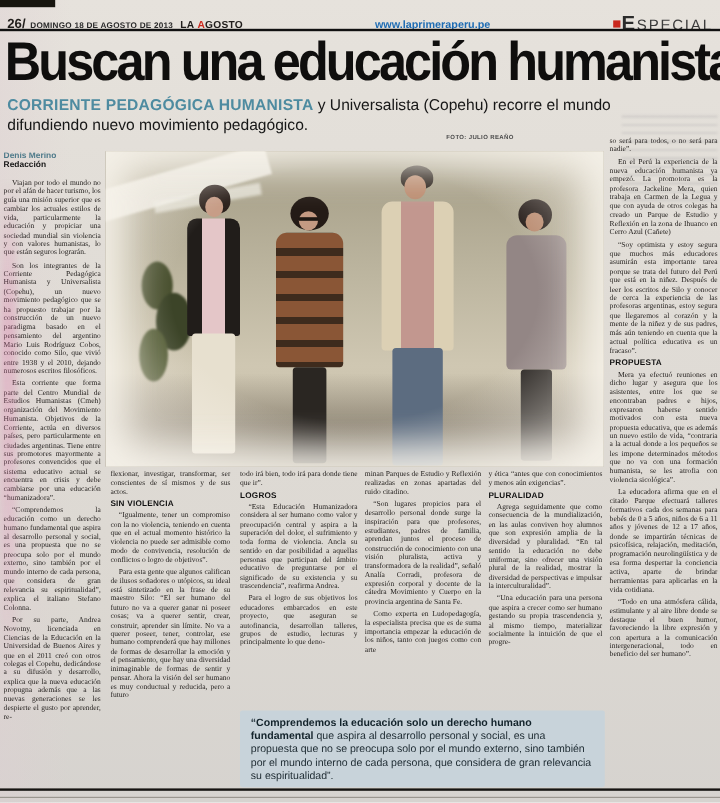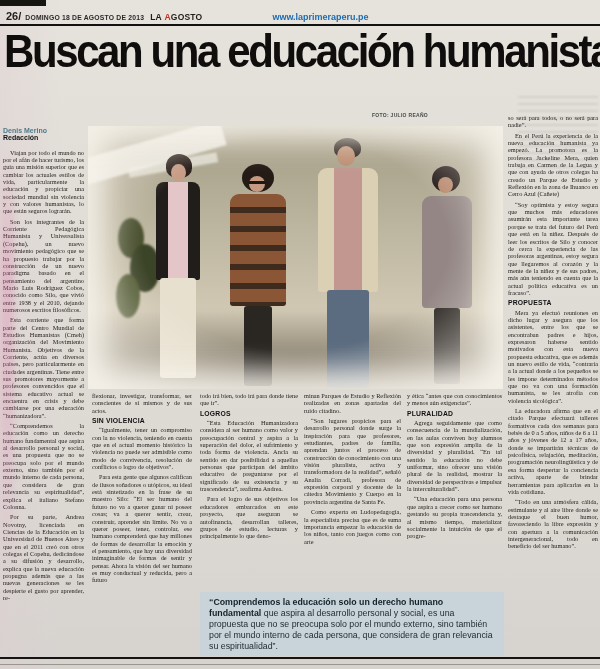--- a/index.html
+++ b/index.html
@@ -12,21 +12,21 @@
   }
   
   .corner-mark{position:absolute;left:0;top:0;width:46px;height:6px;background:#17150f;}
   .masthead{position:absolute;left:6px;top:10px;right:4px;height:15px;
     font-family:"Liberation Sans", sans-serif; display:flex;align-items:baseline;}
   .pageno{font-weight:bold;font-size:11px;}
   .date{font-weight:bold;font-size:6.8px;margin-left:4px;letter-spacing:.2px;color:#2a2a2a;}
   .logo{font-weight:bold;font-size:8.5px;margin-left:6px;letter-spacing:.2px;}
   .logo-primera{display:inline-block;}
   .logo-primera::first-letter{color:#cc2a1e;}
-  .site{font-weight:bold;font-size:9px;color:#1e6cb3;margin-left:70px;}
+  .site{font-weight:bold;font-size:9px;color:#1e6cb3;margin-left:110px;}
   .section{margin-left:auto;margin-right:2px;font-size:12.5px;letter-spacing:1.5px;color:#3c3c3c;display:flex;align-items:center;}
   .section-label{display:inline-block;}
   .section-label::first-letter{font-size:17px;font-weight:bold;color:#2b2b2b;}
   .sq{width:6px;height:6px;background:#c9281e;display:inline-block;margin-right:1px;}
   .head-rule{position:absolute;left:0;top:24px;width:600px;height:1.5px;background:#111;}
   
   .headline{position:absolute;left:4px;top:26px;width:594px;
     font-family:"Liberation Sans", sans-serif;font-weight:800;font-size:42px;
     letter-spacing:-2.4px;color:#0f0e0d;white-space:nowrap;transform:scaleY(1.08);transform-origin:left top;}
   .kicker{position:absolute;left:6px;top:80px;width:505px;
@@ -113,25 +113,30 @@
 
 <div class="page">
 
   <div class="corner-mark"></div>
 
   <div class="masthead">
     <span class="pageno">26/</span>
     <span class="date">DOMINGO 18 DE AGOSTO DE 2013</span>
     <span class="logo"><span>LA</span>&nbsp;<span class="logo-primera">AGOSTO</span></span>
     <span class="site">www.laprimeraperu.pe</span>
+    <span class="section">
+        <span class="sq"></span>
+        <span class="section-label">ESPECIAL</span>
+      </span>
   </div>
   <div class="head-rule"></div>
 
   <h1 class="headline" style="margin:0;">Buscan una educación humanista</h1>
 
+  <p class="kicker" style="margin:0;"><span class="hl">CORRIENTE PEDAGÓGICA HUMANISTA</span><span> y Universalista (Copehu) recorre el mundo difundiendo nuevo movimiento pedagógico.</span></p>
 
   <div class="credit">FOTO: JULIO REAÑO</div>
 
   <div class="photo">
     <div class="ph-struct"></div>
     <div class="ph-struct2"></div>
     <div class="ph-plant">
         <i></i>
         <i></i>
         <i></i>

